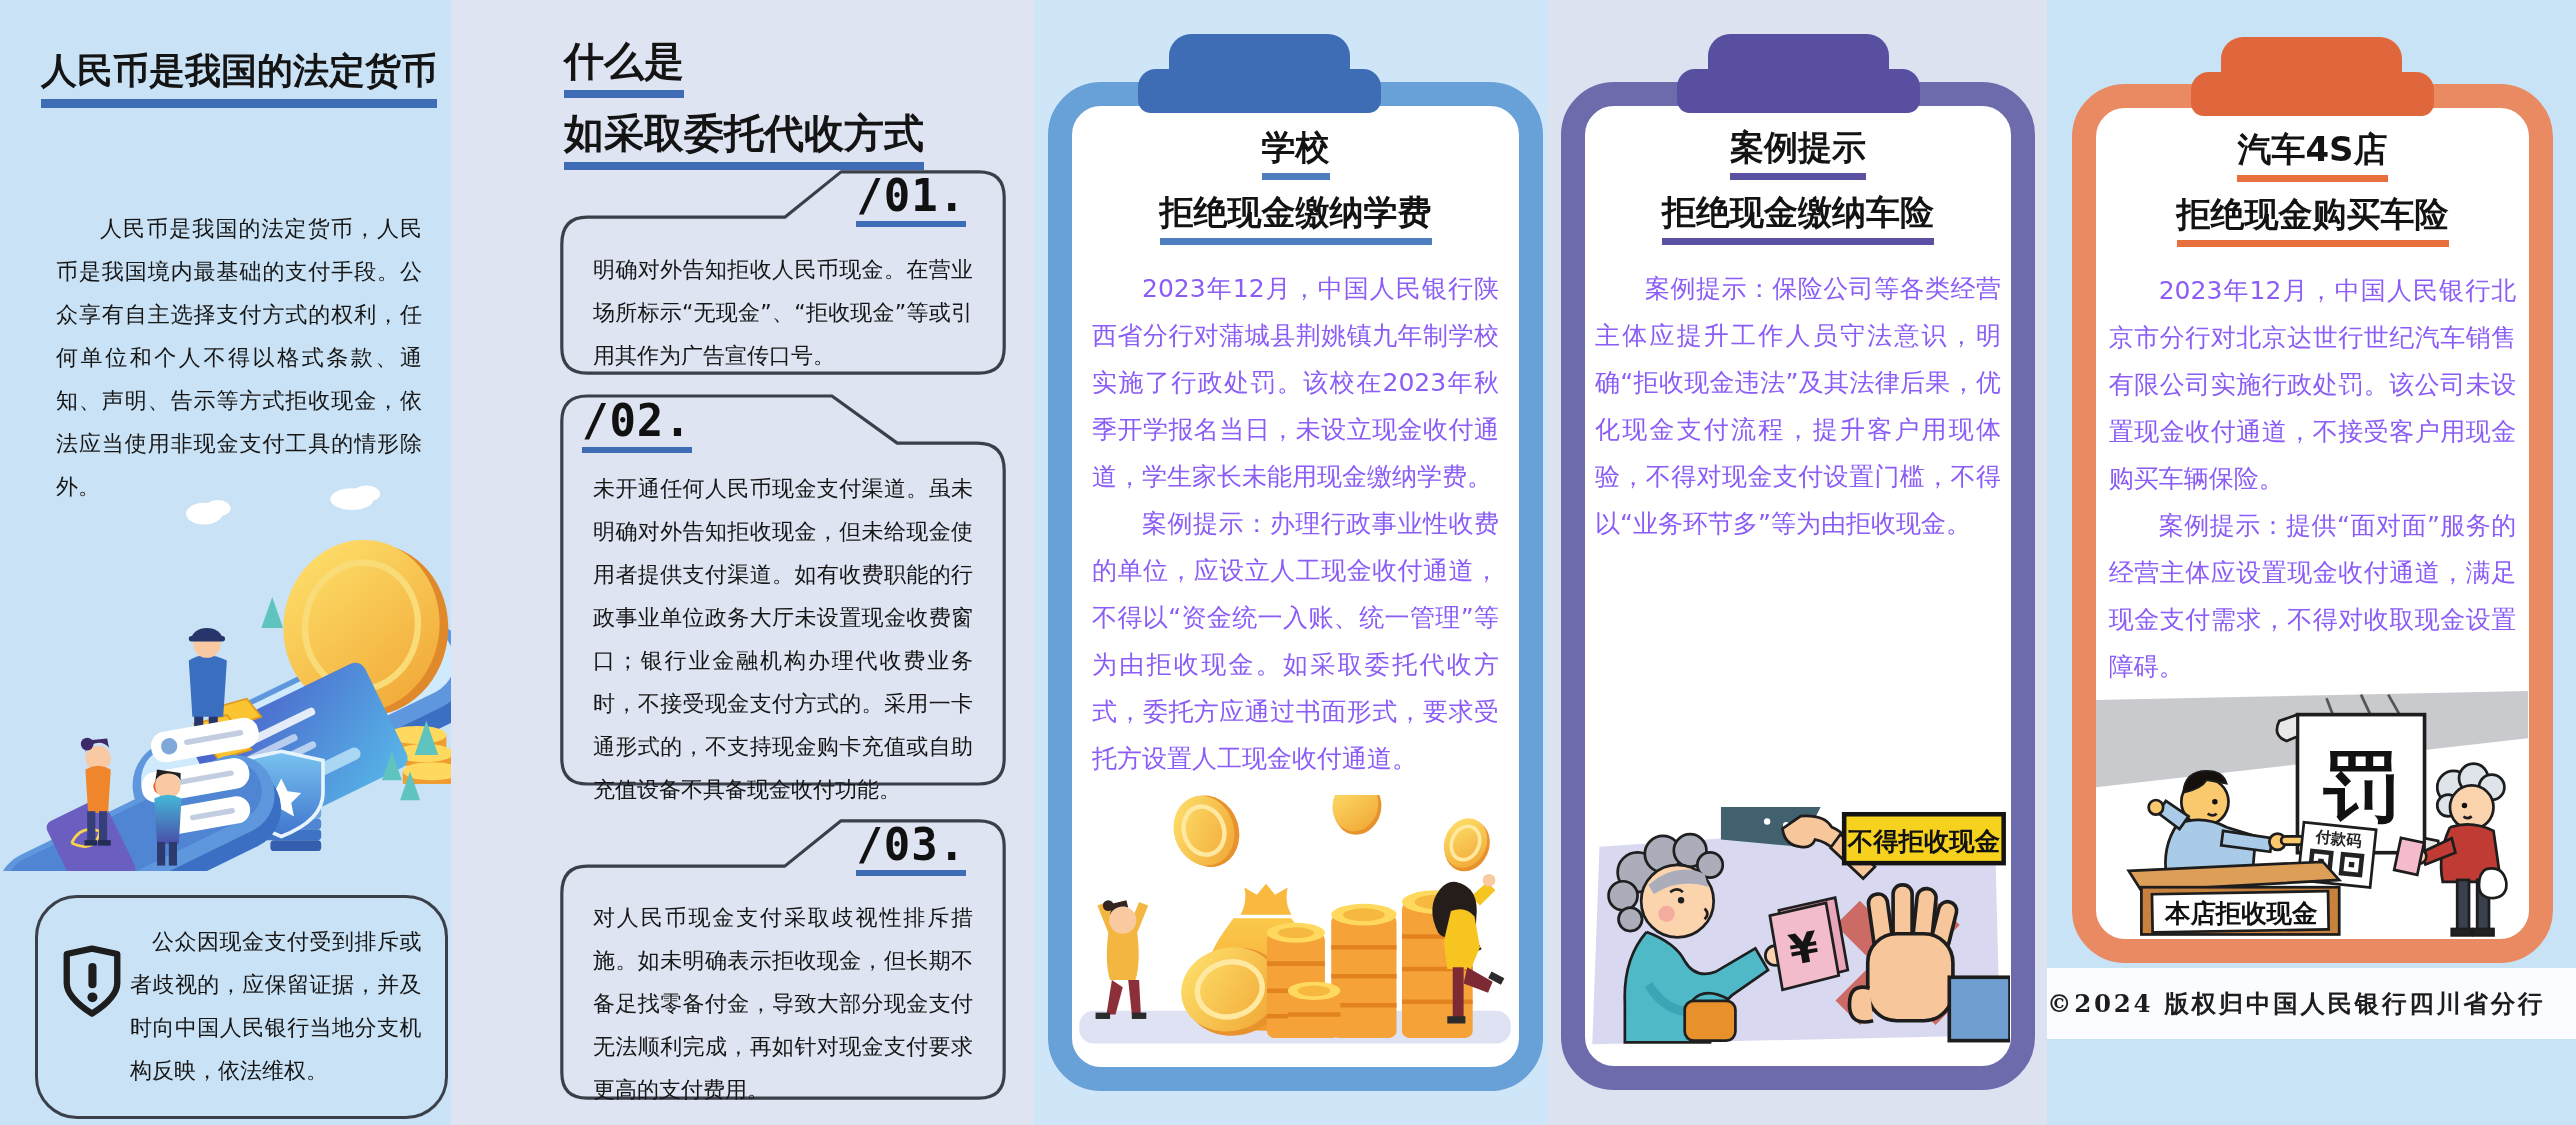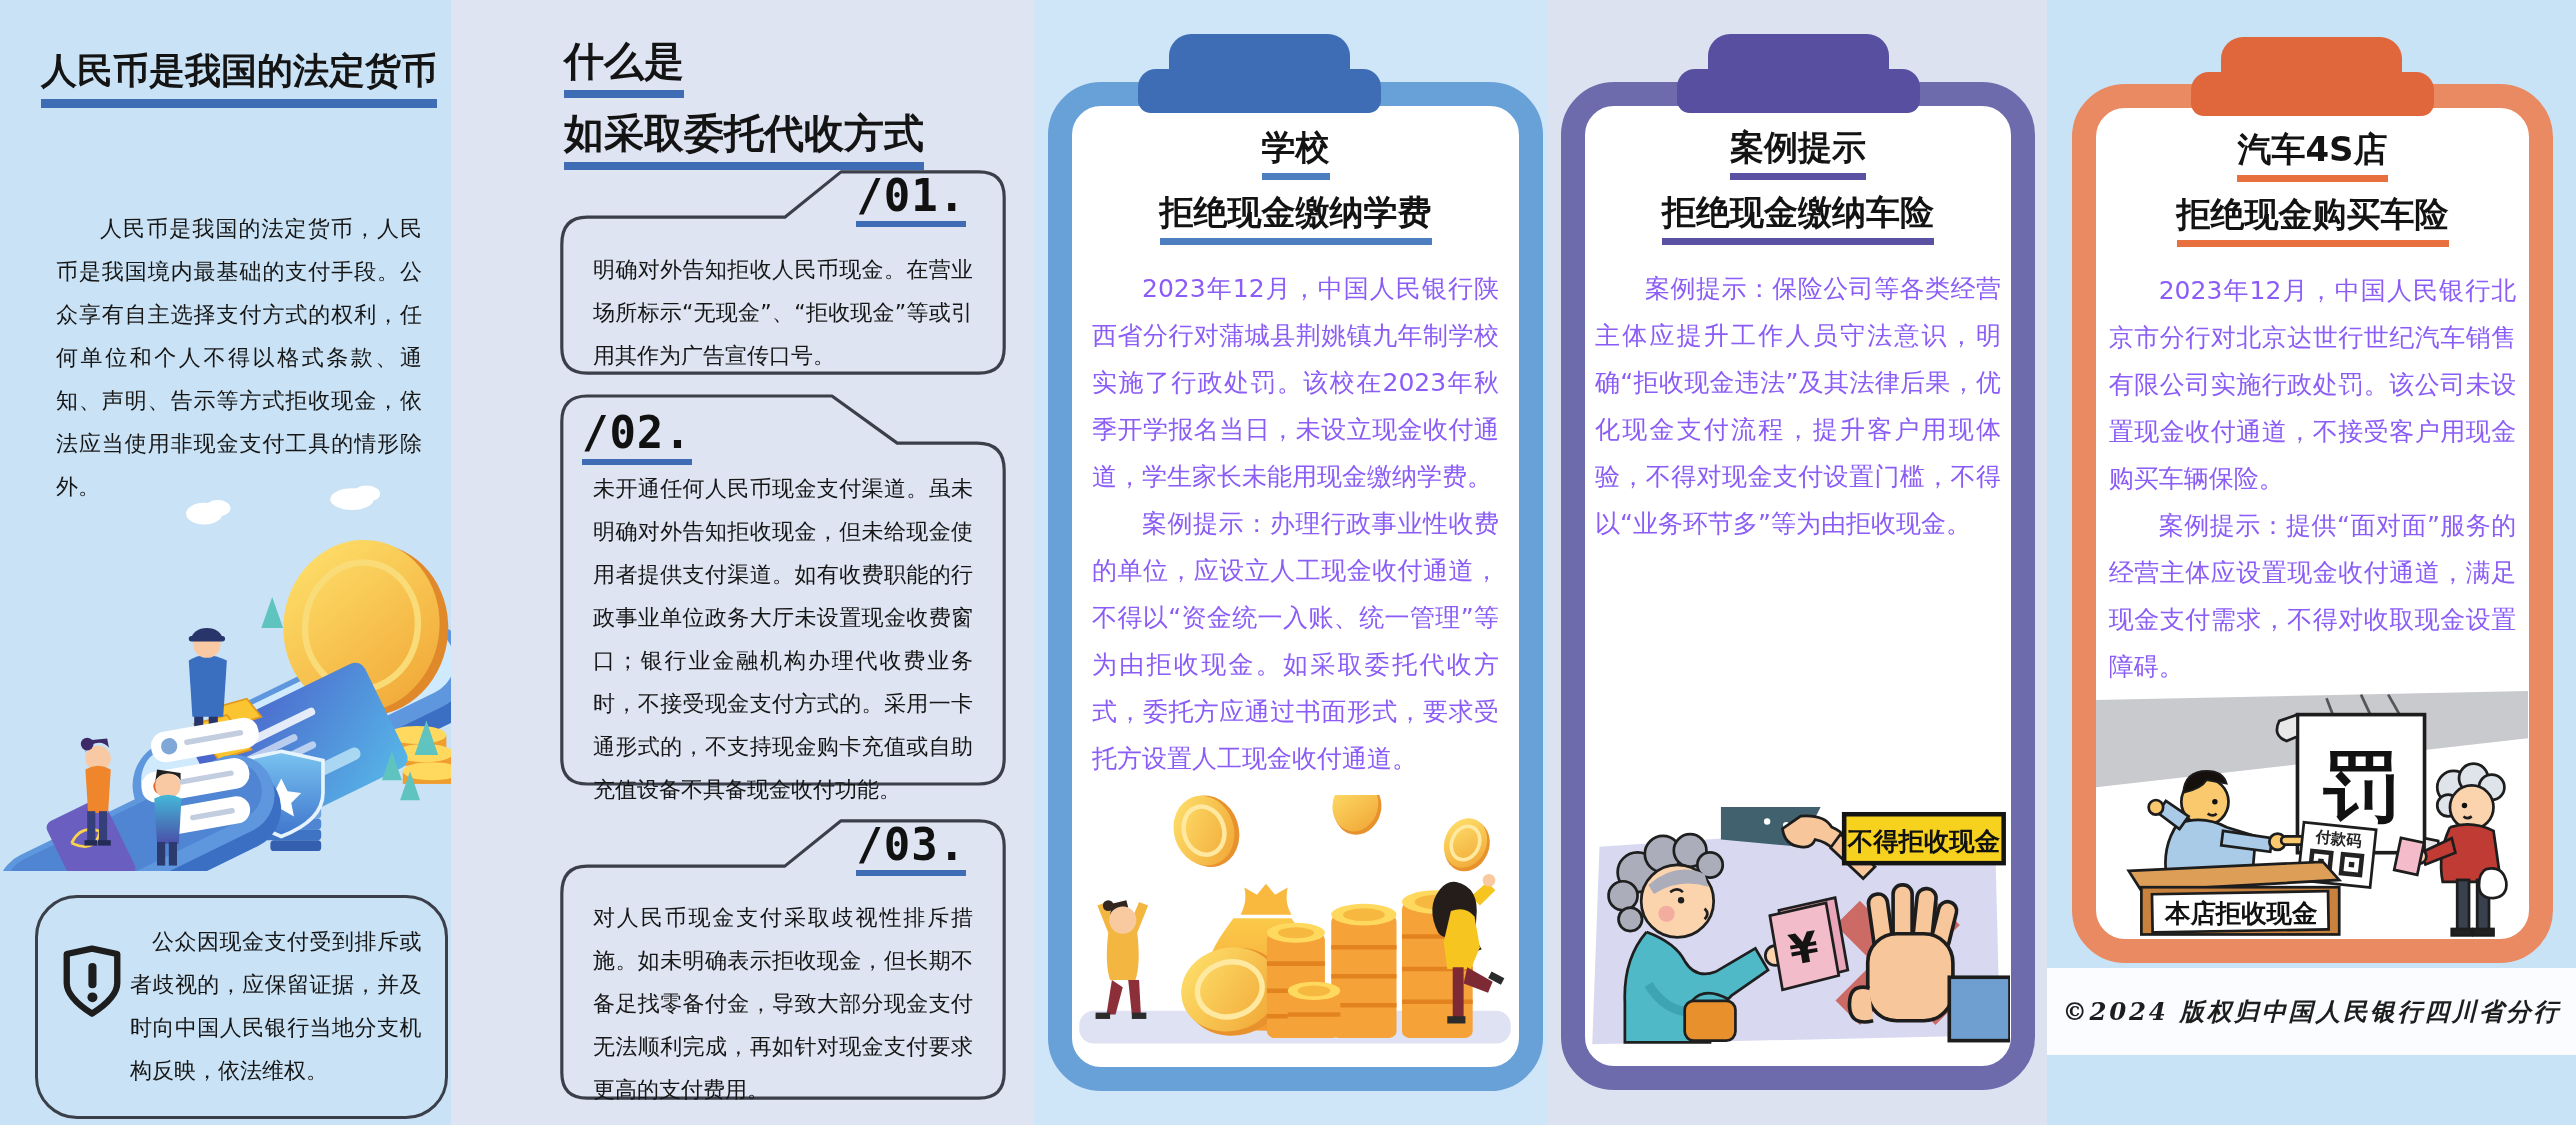--- a/index.html
+++ b/index.html
@@ -35,21 +35,21 @@
   .nbox svg.outline{position:absolute;left:0;top:0;}
   .nbox .num{position:absolute;font-size:44px;font-weight:900;color:#111;line-height:1;
     font-family:"DejaVu Sans Mono","Liberation Mono",monospace;letter-spacing:0.9px;
     border-bottom:6.3px solid #3e6db5;padding-bottom:3.6px;}
   .nbox p{position:absolute;margin:0;left:33px;right:33px;
     font-size:22px;line-height:43px;text-align:justify;}
   .nbox1{top:170px;height:205px;}
   .nbox2{top:394px;height:392px;}
   .nbox3{top:819px;height:281px;}
   .nbox1 .num{top:3.6px;right:40px;}
-  .nbox2 .num{top:17px;left:22px;}
+  .nbox2 .num{top:5px;left:22px;}
   .nbox3 .num{top:3.6px;right:40px;}
   .nbox1 p{top:78px;}
   .nbox2 p{top:73px;}
   .nbox3 p{top:77px;}
 
   
   .card{position:absolute;background:#fff;box-sizing:border-box;z-index:1;}
   .card-inner{position:relative;width:100%;height:100%;overflow:hidden;border-radius:29px;}
   .card3{left:1048px;top:82px;width:495px;height:1009px;border:24.5px solid #68a0d8;border-radius:53px;}
   .card4{left:1561px;top:82px;width:474px;height:1008px;border:24.5px solid #6e6bad;border-radius:53px;}
@@ -63,23 +63,23 @@
   .card-title.t1{margin-top:20px;}
   .card-title.t2{margin-top:11px;}
   .card4 .card-title{border-bottom-color:#5a51a2;}
   .card5 .card-title{border-bottom-color:#e8703f;}
   .card-body{margin:20px 20px 0;}
   .card4 .card-body{margin:20px 10px 0;}
   .card5 .card-body{margin:20px 12.7px 0;}
   .card-body p{margin:0;font-size:25px;line-height:47px;text-indent:2em;text-align:justify;color:#8b5cf6;}
   .card-illo{position:absolute;left:0;right:0;bottom:0;}
 
-  .footer-band{position:absolute;left:2047px;top:968px;width:529px;height:87px;background:#fbfcff;
-    display:flex;align-items:center;justify-content:center;z-index:3;
-    font-family:"DejaVu Serif","Liberation Serif",serif;font-style:italic;font-weight:700;
+  .footer-band{position:absolute;left:2047px;top:968px;width:529px;height:71px;background:#fbfcff;
+    display:flex;align-items:center;z-index:3;
+    font-family:"DejaVu Serif","Liberation Serif",serif;font-weight:700;
     font-size:24.5px;letter-spacing:2.7px;color:#1d1d1d;}
 </style>
 </head>
 <body>
 
 <div class="strip c1"></div>
 <div class="strip c2"></div>
 <div class="strip c3"></div>
 <div class="strip c4"></div>
 <div class="strip c5"></div>

